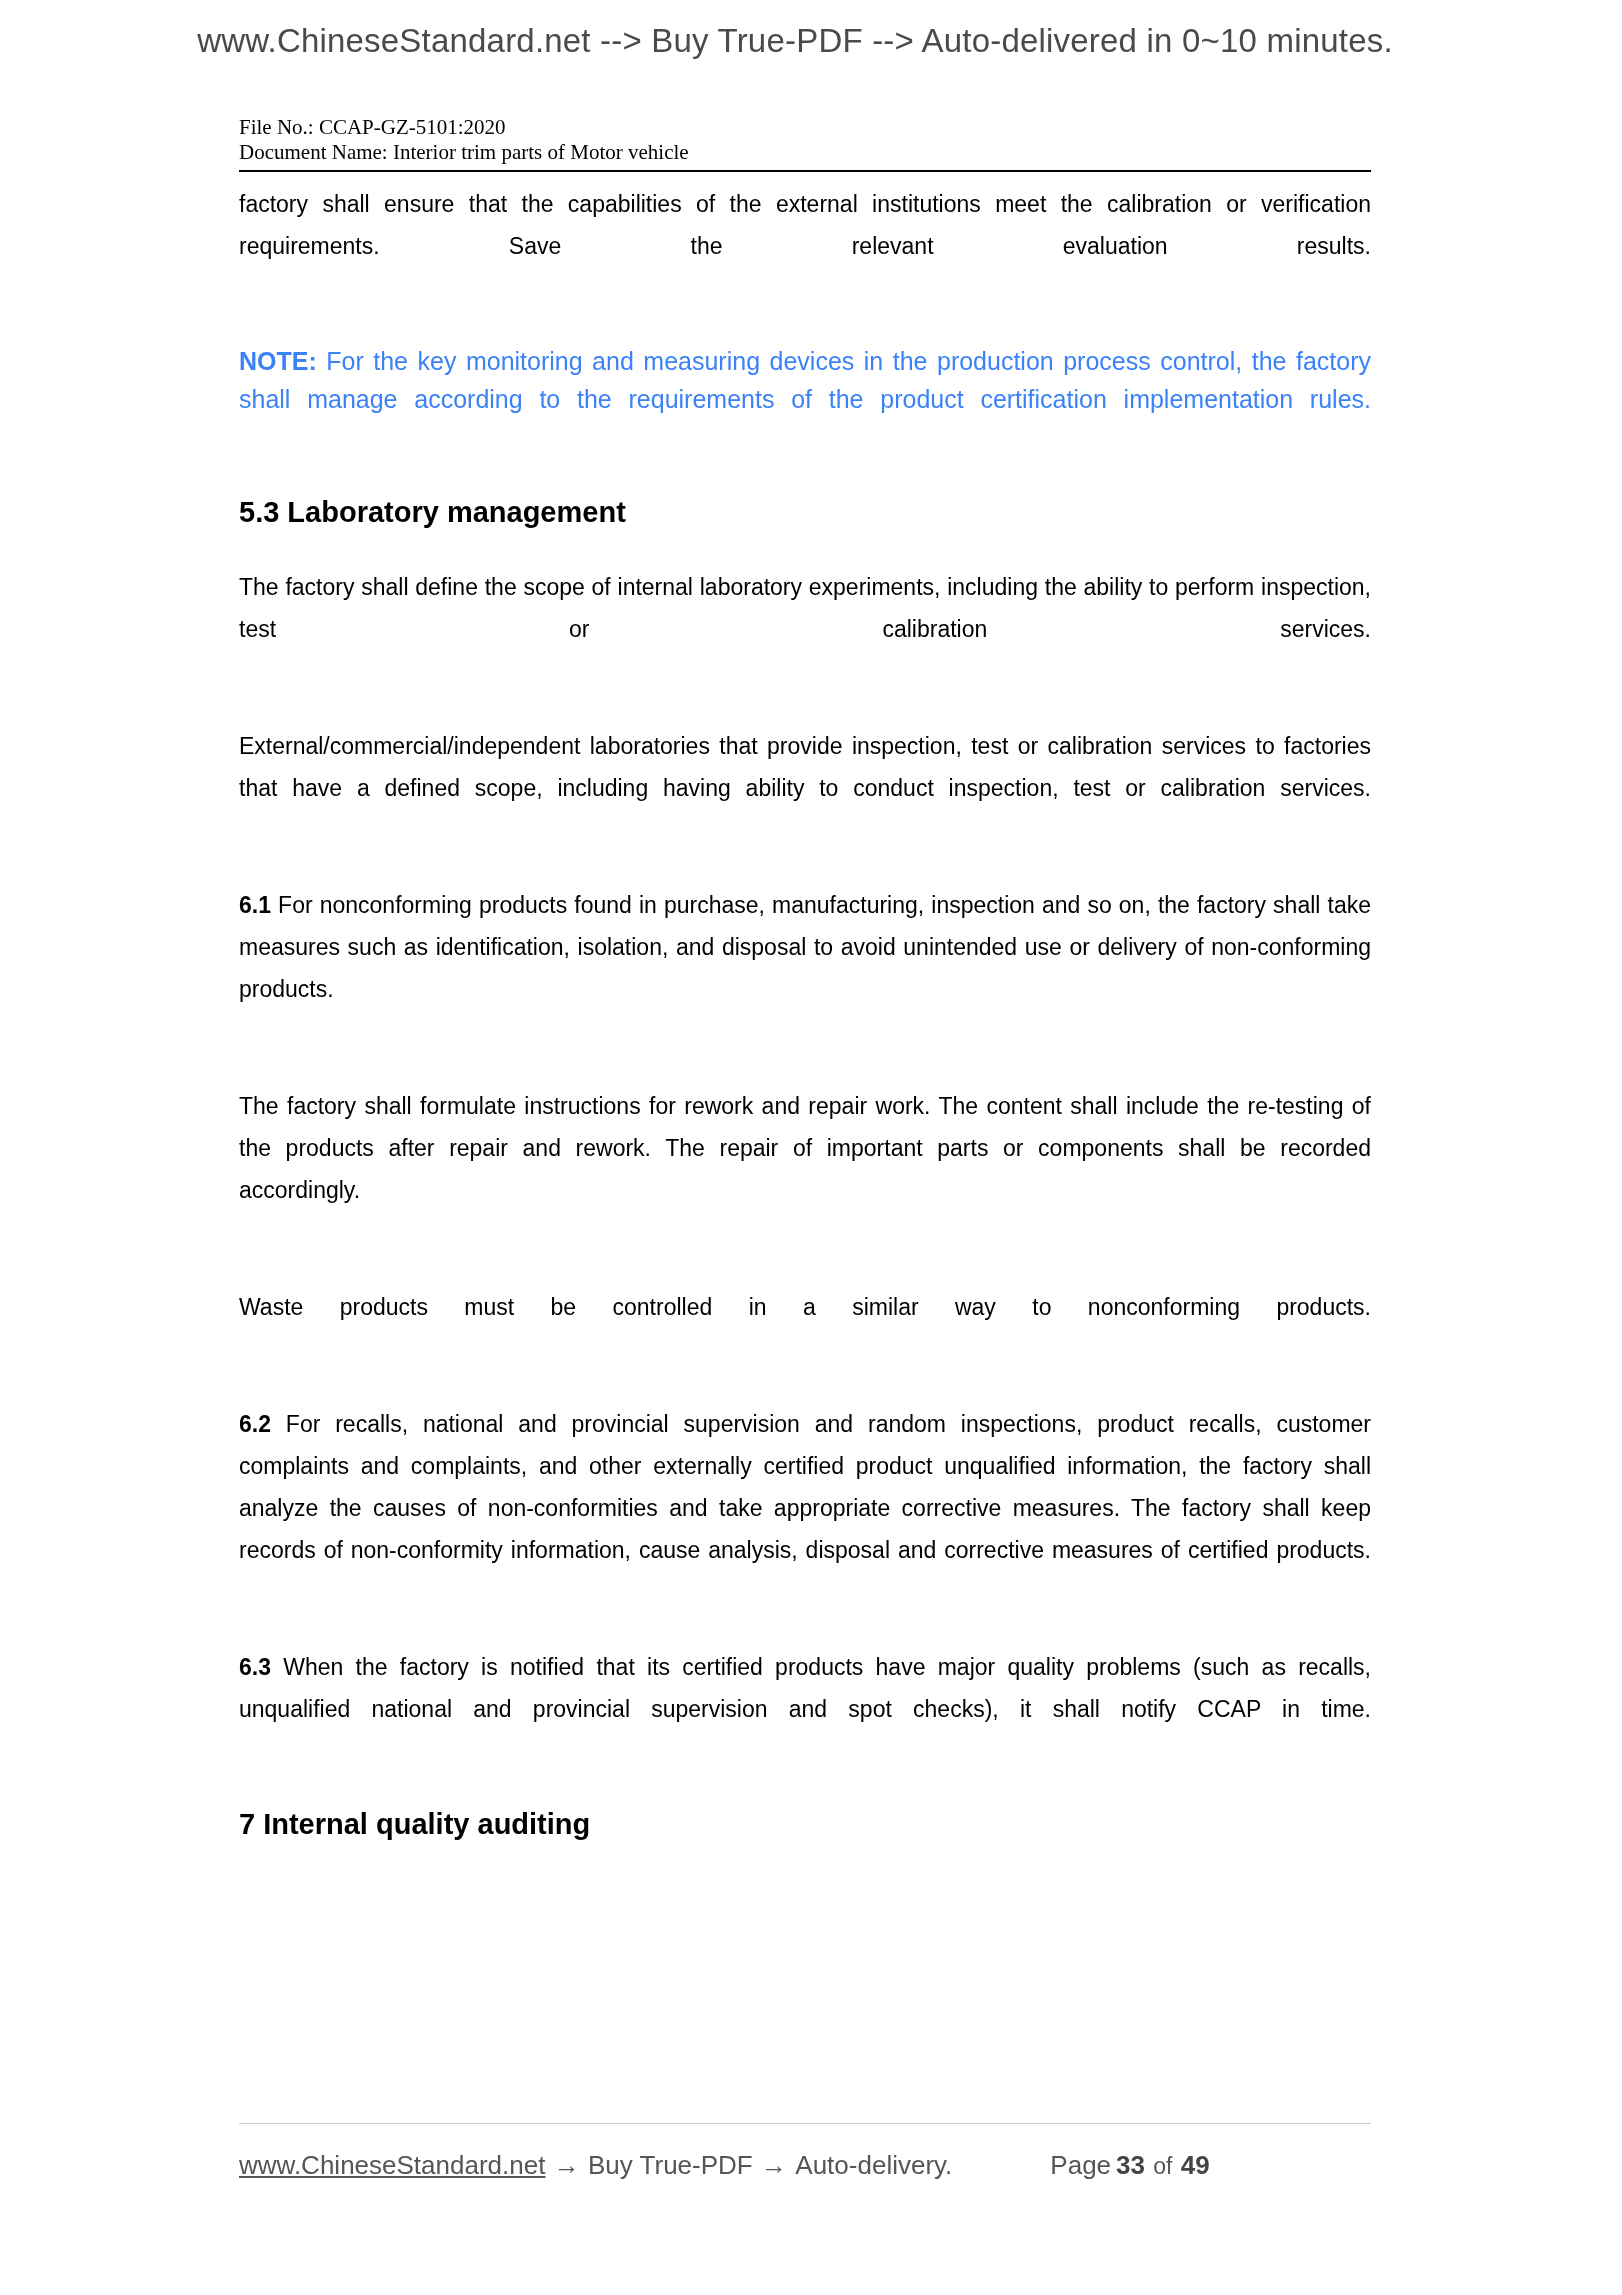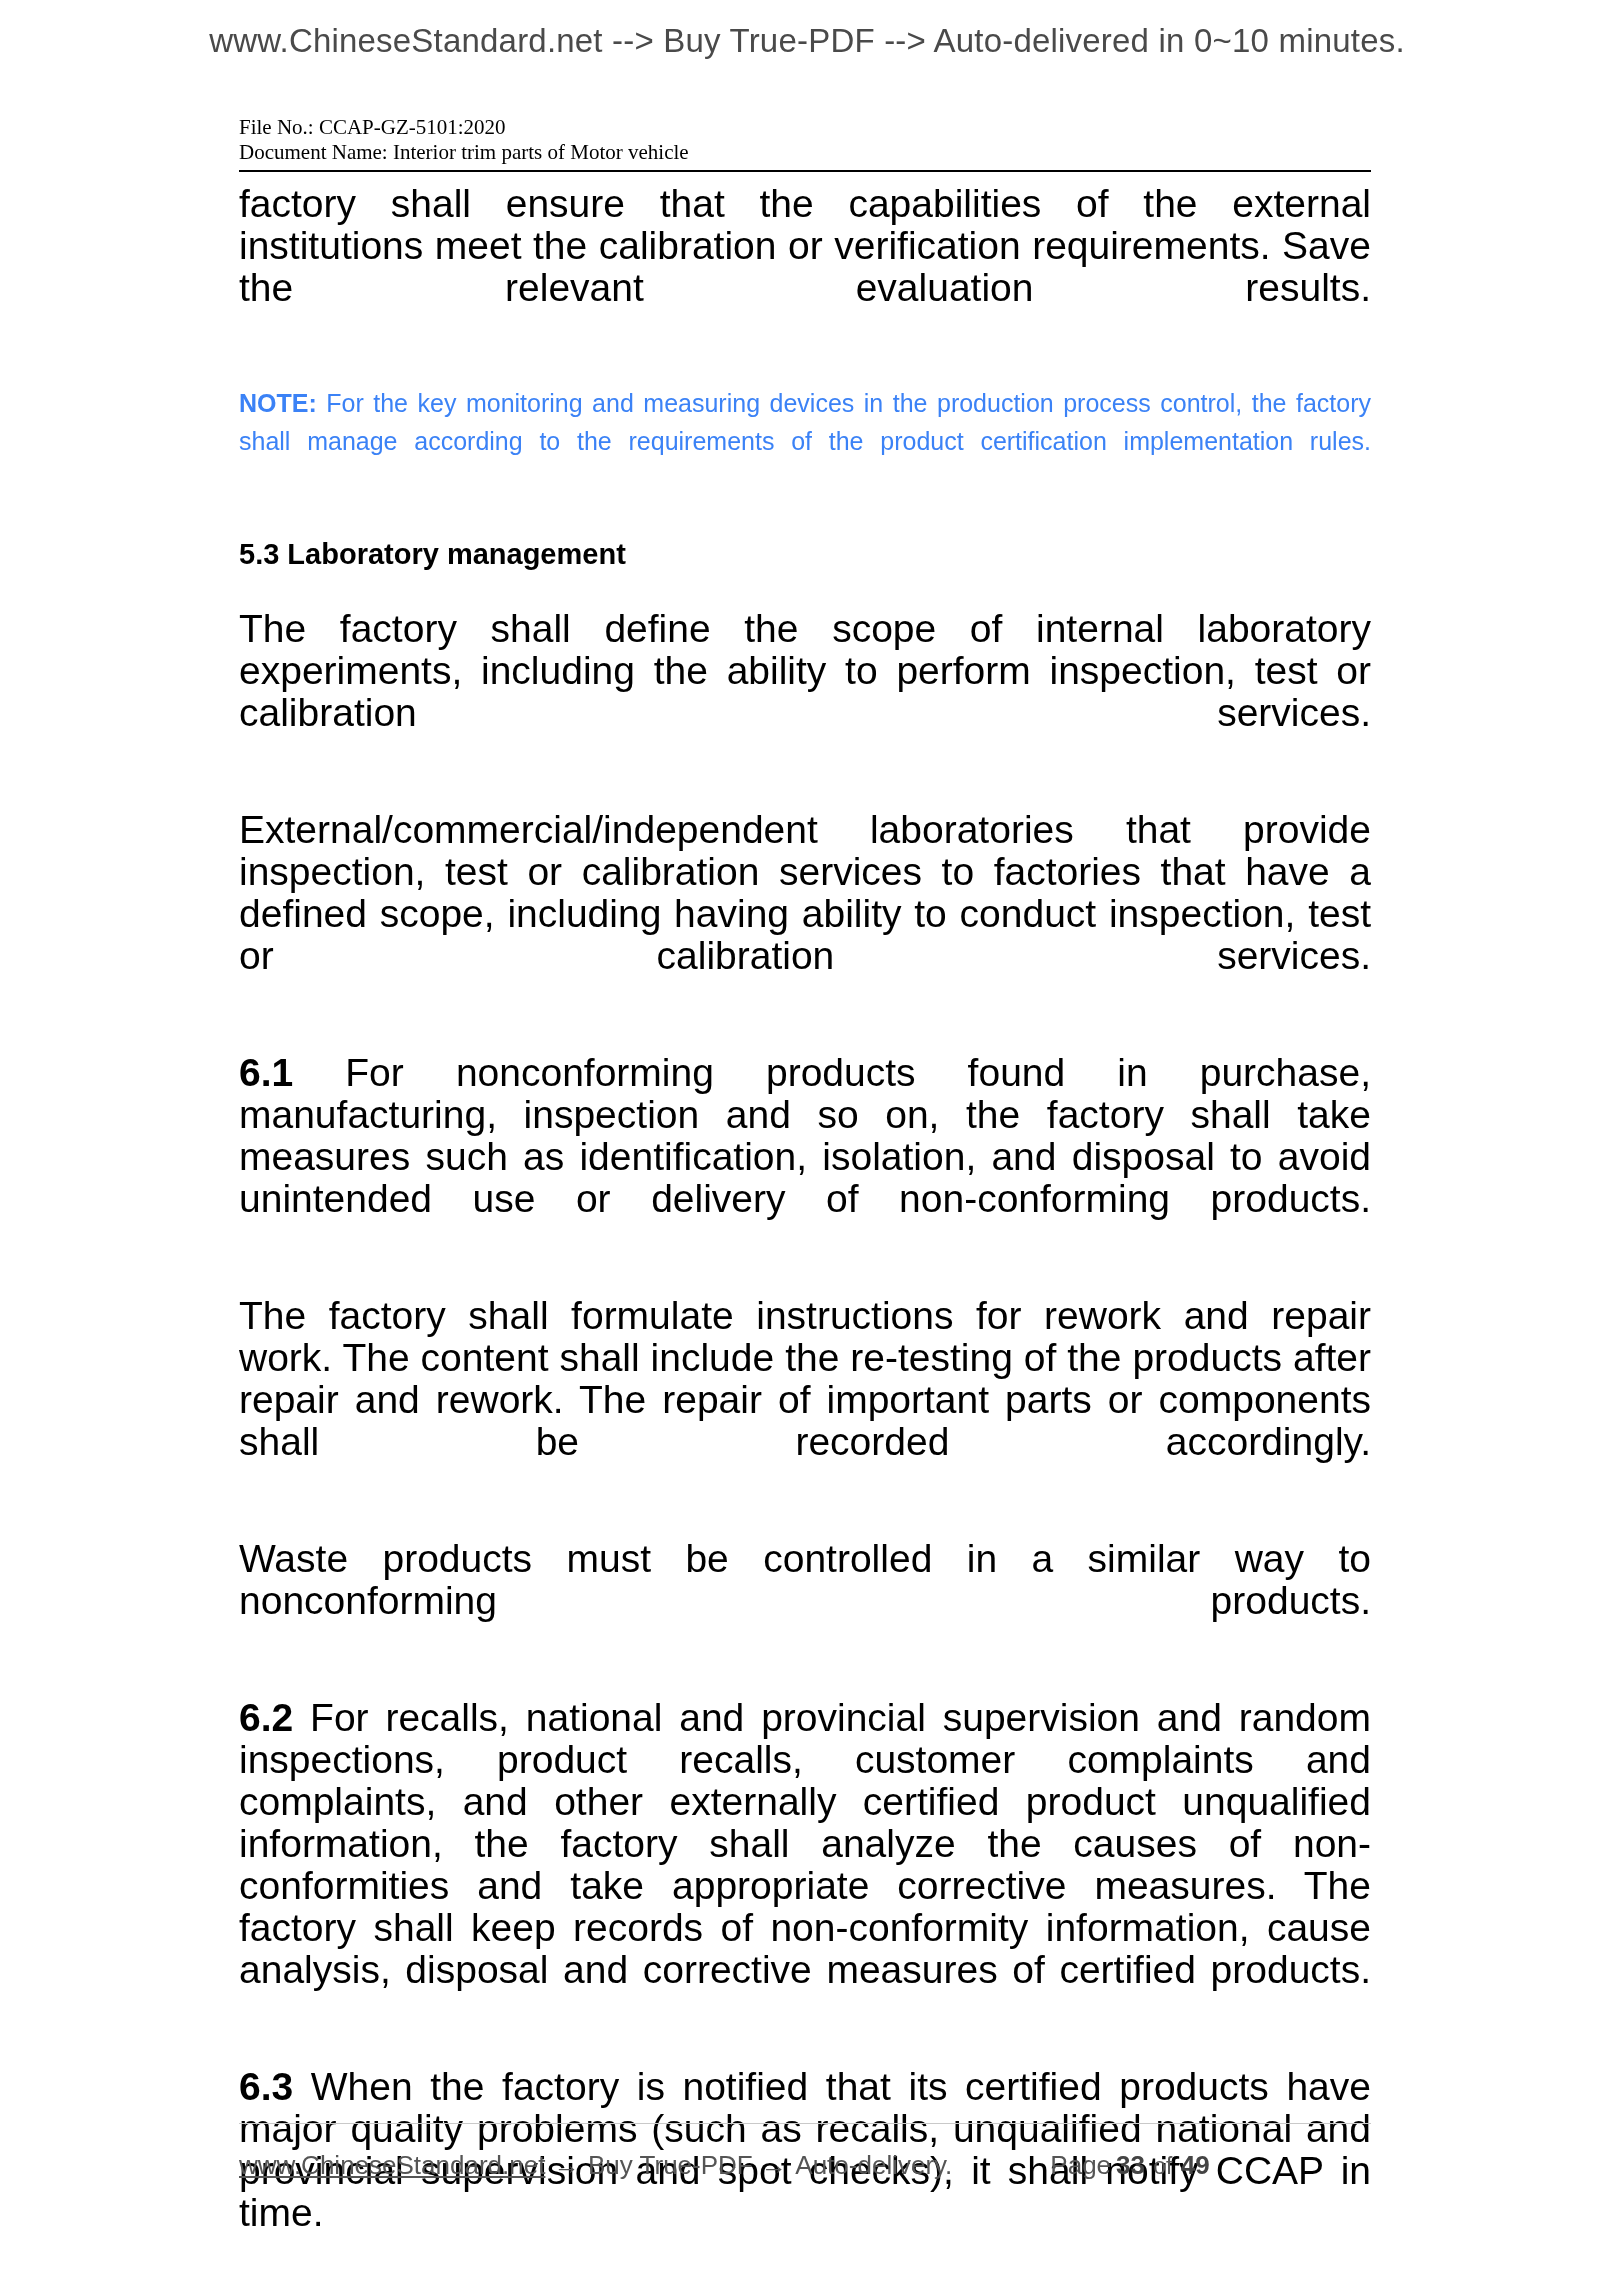--- a/index.html
+++ b/index.html
@@ -20,21 +20,21 @@
     position: relative;
     width: 1623px;
     height: 2295px;
     box-sizing: border-box;
   }
 
   
   .promo-banner {
     position: absolute;
     top: 22px;
-    left: 16px;
+    left: 4px;
     width: 1582px;
     text-align: center;
     font-size: 33px;
     color: #4a4a4a;
     letter-spacing: 0.2px;
     white-space: nowrap;
   }
 
   
   .doc-header {
@@ -59,21 +59,21 @@
   
   .content {
     position: absolute;
     top: 183px;
     left: 239px;
     width: 1132px;
   }
 
   p.para {
     margin: 0 0 33px 0;
-    font-size: 39px;
+    font-size: 23px;
     line-height: 42px;
     text-align: justify;
     text-justify: inter-word;
     color: #000;
   }
   p.para:last-child { margin-bottom: 0; }
 
   
   p.para::after {
     content: "";

